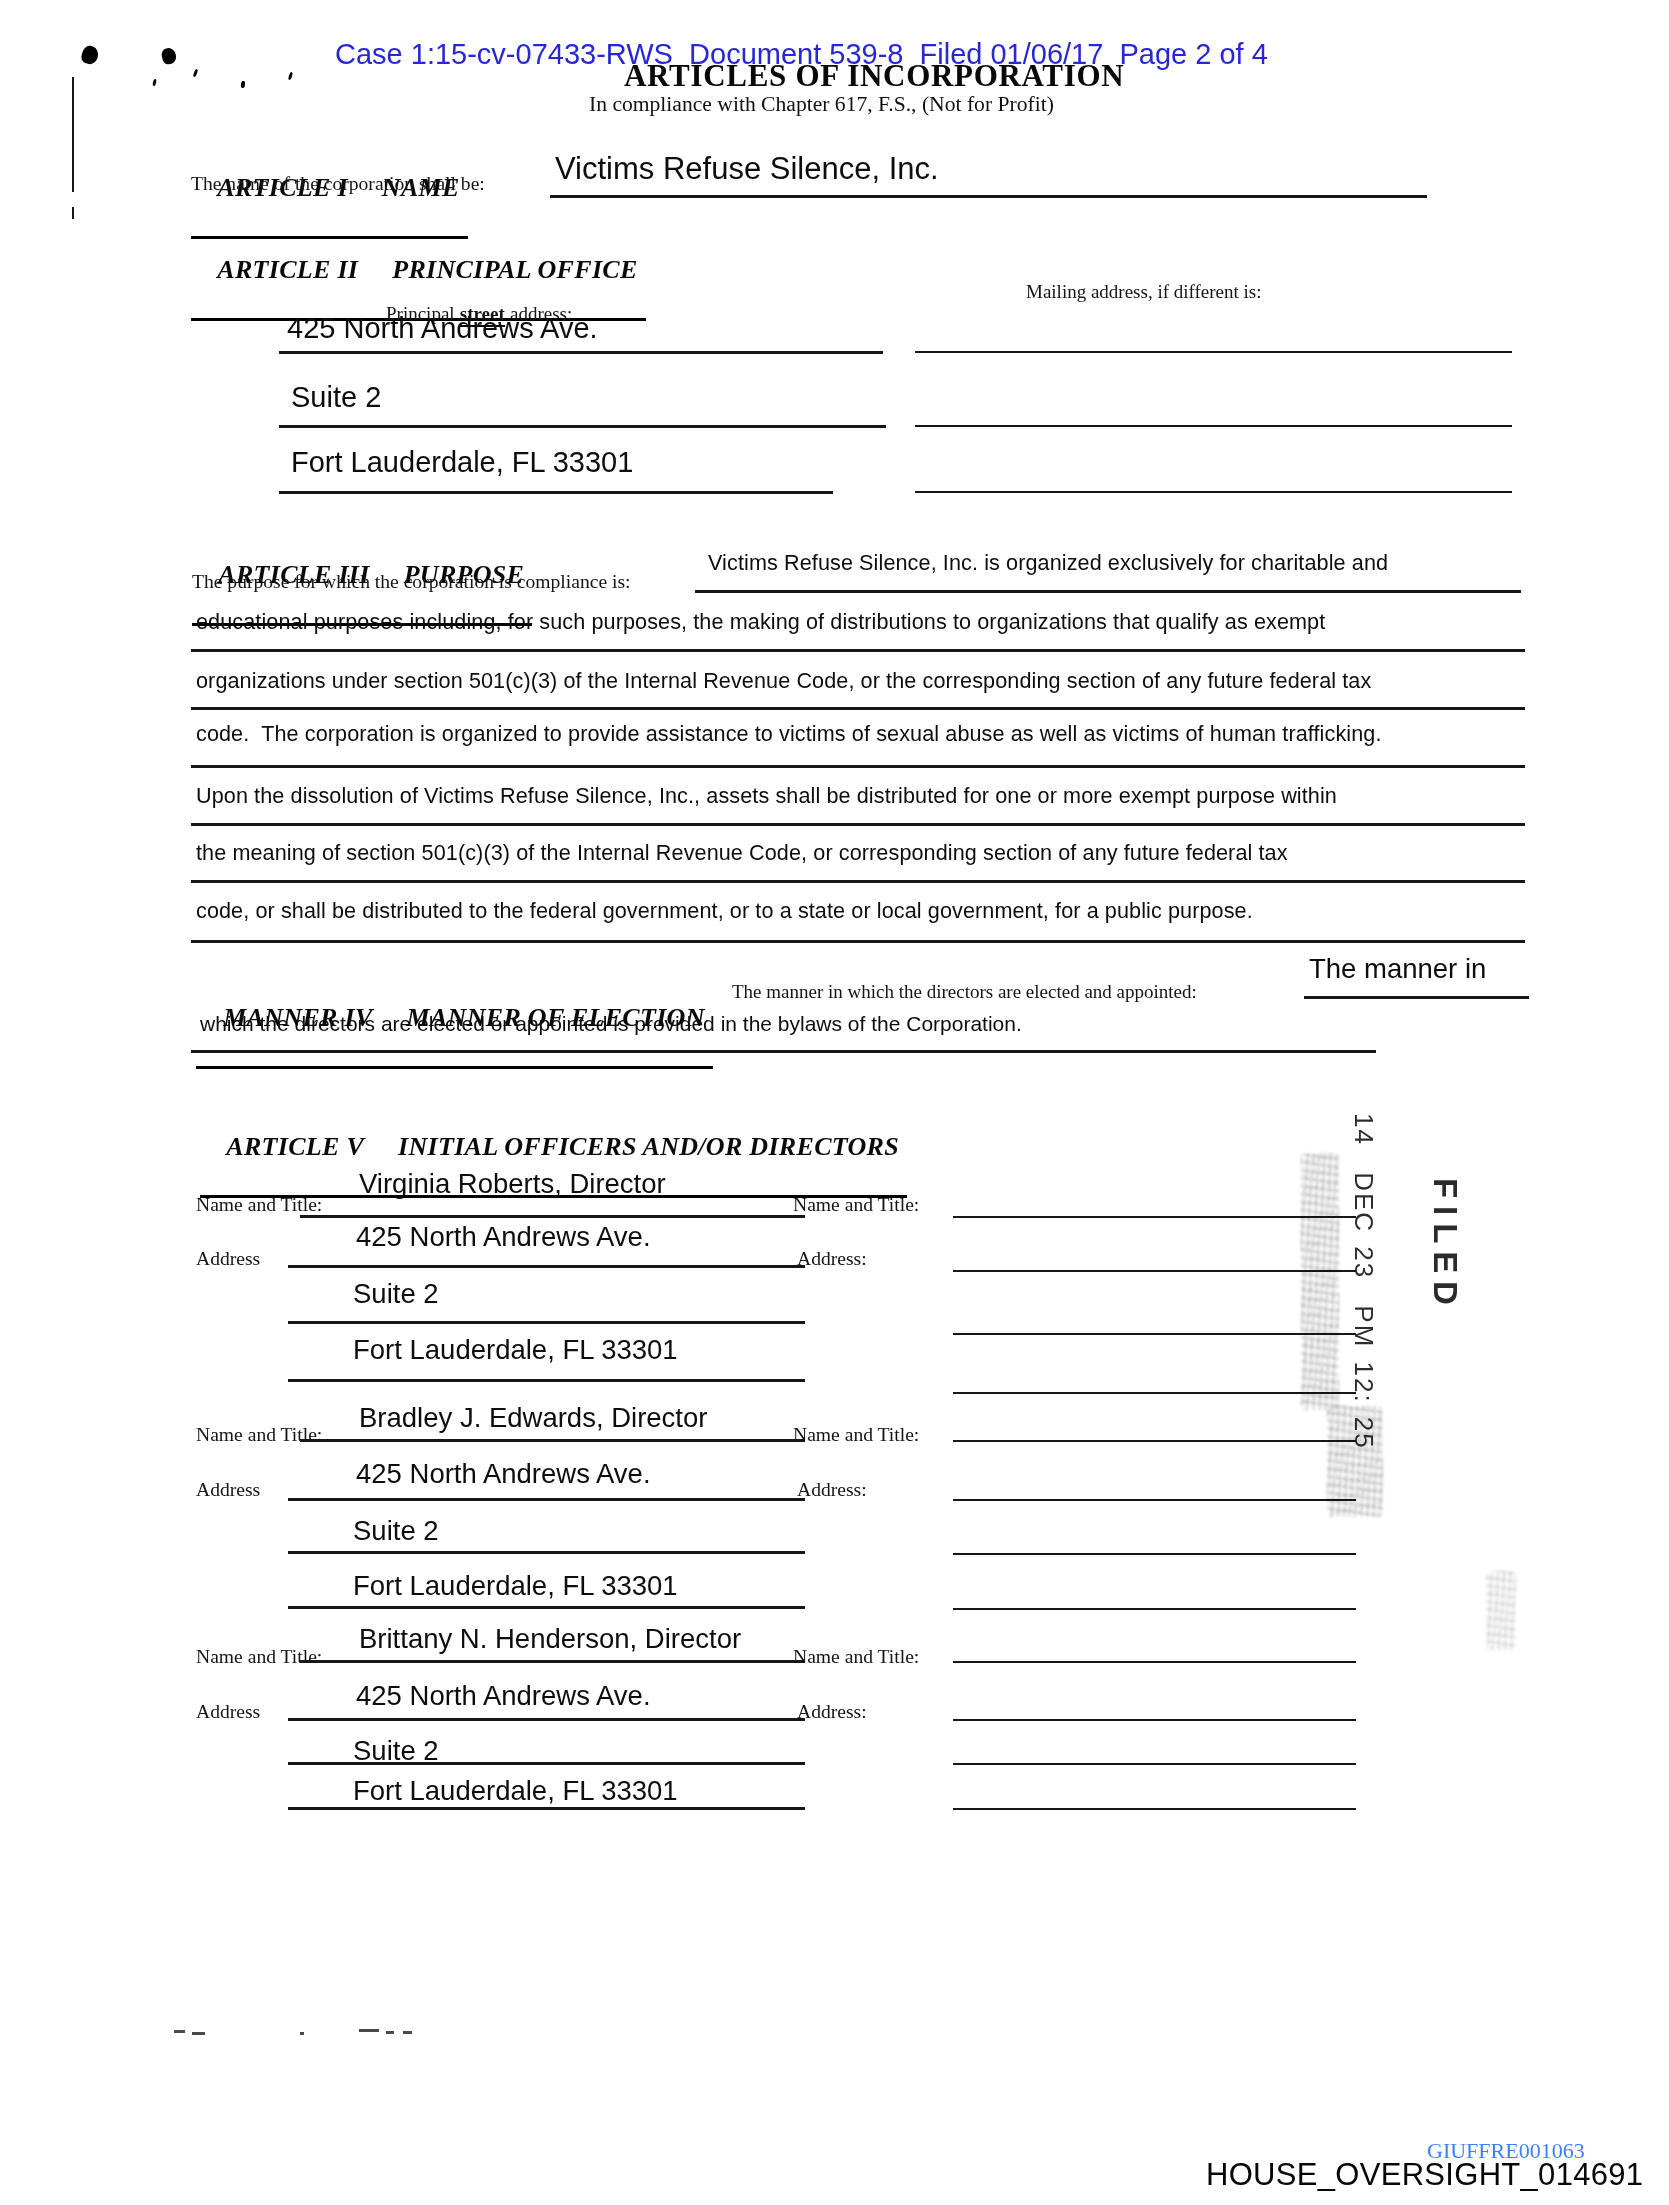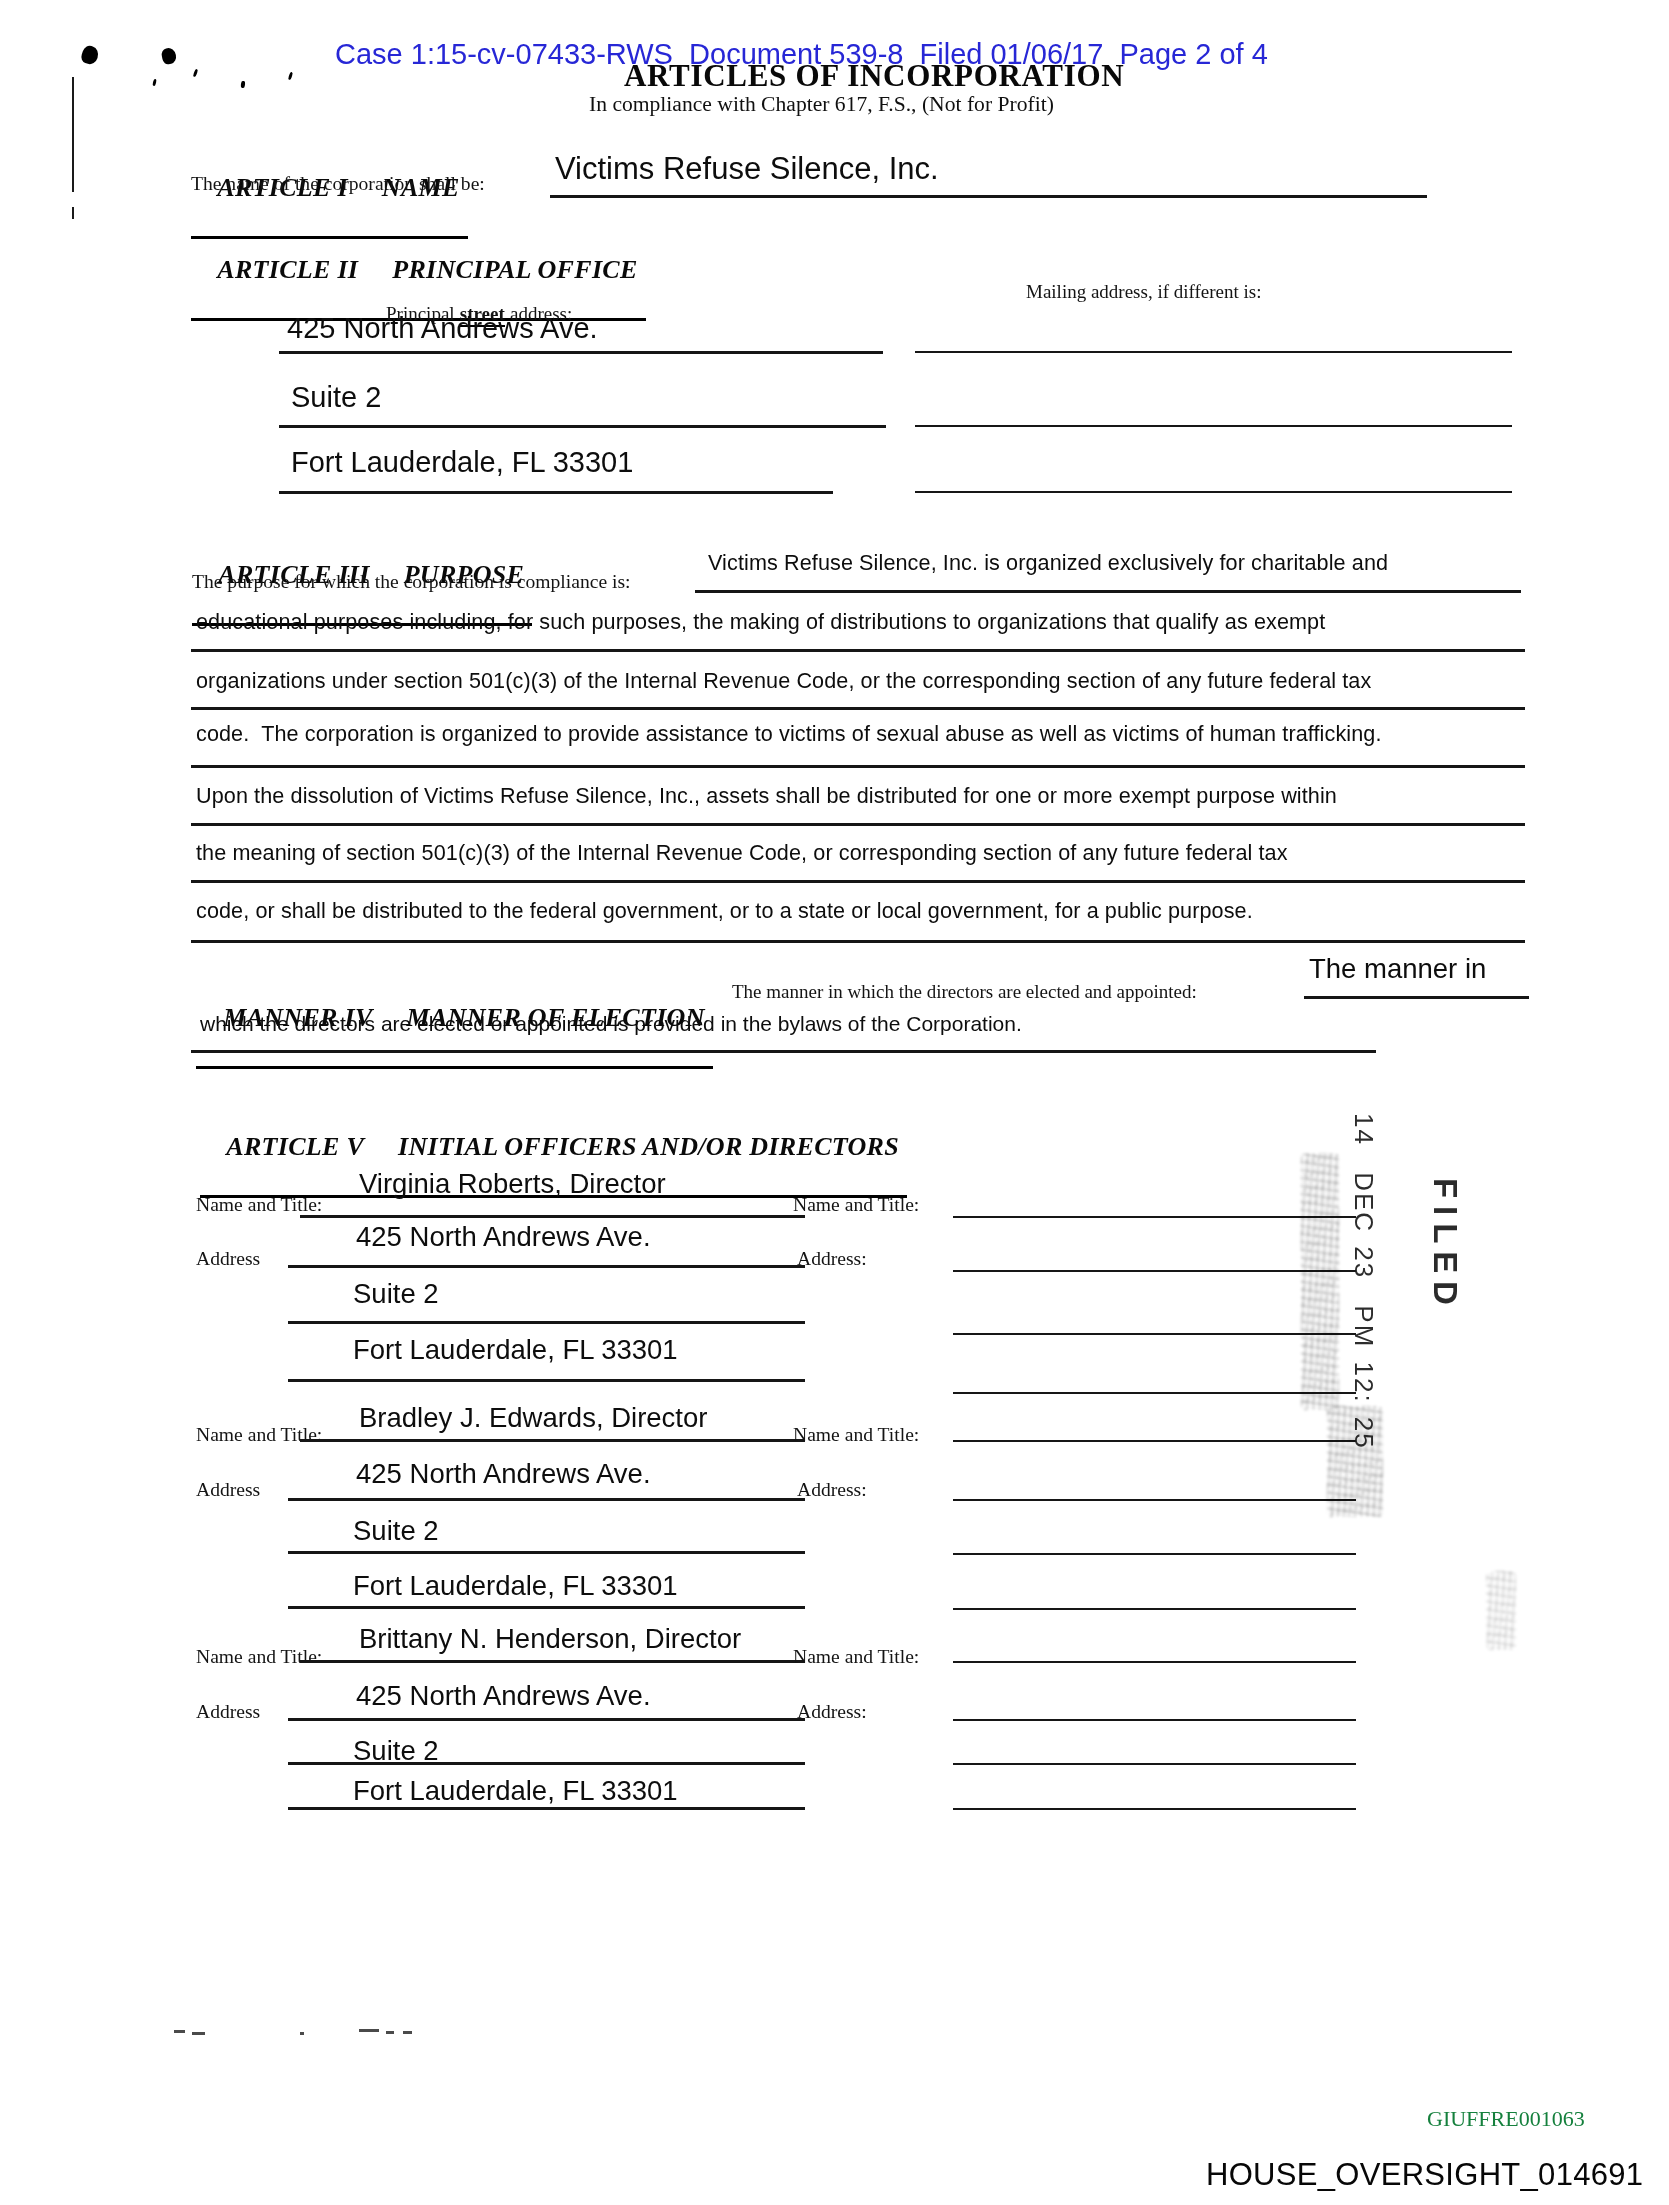--- a/index.html
+++ b/index.html
@@ -45,21 +45,21 @@
     background:
       repeating-linear-gradient(8deg, rgba(0,0,0,.65) 0 1.3px, transparent 1.3px 3.9px, rgba(0,0,0,.30) 3.9px 4.6px, transparent 4.6px 7.9px),
       repeating-linear-gradient(94deg, rgba(0,0,0,.40) 0 1.3px, transparent 1.3px 5.9px);
   }
   
   .blob{position:absolute;background:#000;border-radius:45% 55% 50% 40%;}
   .mark{position:absolute;background:#000;border-radius:40%;}
   .vrule{position:absolute;width:2px;background:#1a1a1a;}
   .speck{position:absolute;height:2.6px;background:#2a2a2a;opacity:.85;}
   
-  .bates-l{font-family:"Liberation Serif",serif;font-size:22px;color:#15803d;white-space:pre;}
+  .bates-l{font-family:"Liberation Serif",serif;font-size:22px;color:#3b82f6;white-space:pre;margin-top:32px;}
   .bates-r{font-family:"Liberation Sans",sans-serif;font-size:31px;color:#070707;letter-spacing:0.3px;white-space:pre;}
 </style>
 </head>
 <body>
 
 <div class="page">
 
   <div class="blob" style="left:82px;top:46px;width:15.7px;height:18.3px;transform:rotate(18deg);"></div>
   <div class="blob" style="left:162px;top:48px;width:13.7px;height:16.4px;transform:rotate(-12deg);"></div>
   <div class="mark" style="left:153px;top:79px;width:3.3px;height:7.2px;transform:rotate(14deg);"></div>

